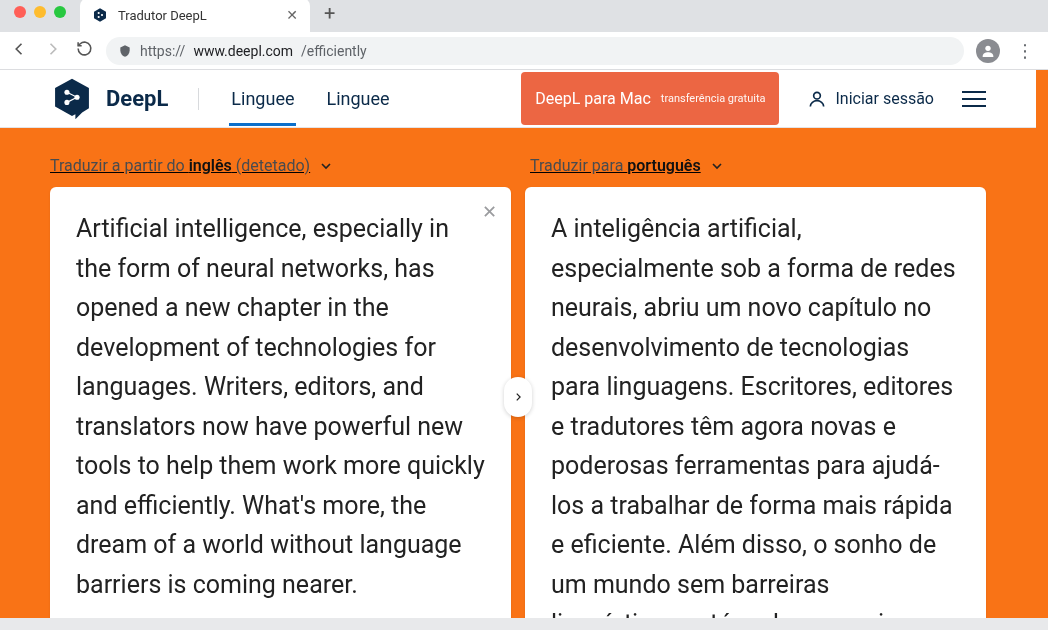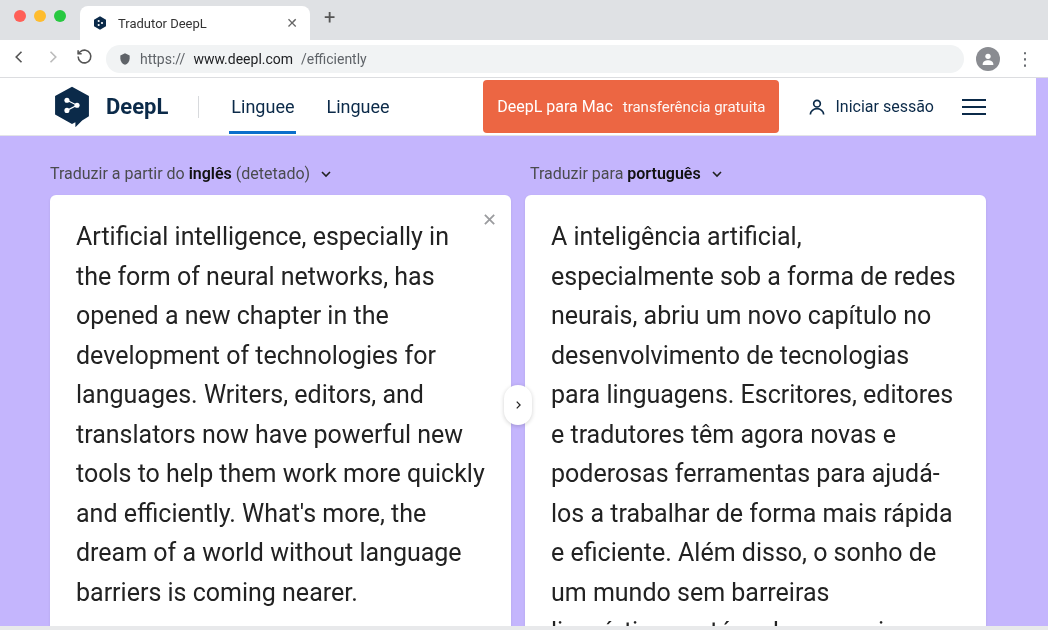--- a/index.html
+++ b/index.html
@@ -7,21 +7,21 @@
     font-family: -apple-system, BlinkMacSystemFont, "Segoe UI", Roboto, Helvetica, Arial, sans-serif;
     background: #e8e9eb;
     width: 1048px;
     height: 630px;
     overflow: hidden;
   }
 
   
   .browser-top {
     background: #dfe1e4;
-    height: 40px;
+    height: 32px;
     display: flex;
     align-items: flex-end;
     padding: 0 10px;
   }
   .traffic-lights { display: flex; gap: 8px; align-items: center; height: 100%; padding: 0 8px 8px 4px; }
   .tl { width: 12px; height: 12px; border-radius: 50%; }
   .tl.red { background: #ff5f57; }
   .tl.yellow { background: #febc2e; }
   .tl.green { background: #28c840; }
   .tab {
@@ -67,21 +67,21 @@
     font-size: 14px;
     color: #5f6368;
   }
   .url-lock { width: 14px; height: 14px; }
   .url-domain { color: #202124; }
   .avatar { width: 24px; height: 24px; border-radius: 50%; background:#8a8c91; display:flex; align-items:center; justify-content:center; }
   .dots-vert { color:#5f6368; font-size:18px; padding: 0 4px; }
 
   
   .page {
-    background: #c4b5fd;
+    background: #f97316;
     height: calc(630px - 44px - 38px);
     overflow-y: auto;
   }
   .scroll-gutter { width:1036px; }
   .header {
     background: #fff;
     height: 58px;
     display: flex;
     align-items: center;
     padding: 0 50px;
@@ -99,28 +99,28 @@
     font-size: 18px; color:#0b2a49; padding: 16px 2px; position:relative;
   }
   .nav-link.active::after {
     content:""; position:absolute; left:0; right:0; bottom:-1px; height:3px; background:#0b6fcb;
   }
   .header-spacer { flex:1; }
   .mac-btn {
     background:#ec6643; color:#fff; border-radius:4px; padding: 17px 14px;
     display:flex; align-items:center; gap:10px; font-size:16px;
   }
-  .mac-btn .sub { font-size:15px; opacity:.95; }
+  .mac-btn .sub { font-size:11px; opacity:.95; }
   .login { display:flex; align-items:center; gap:8px; color:#0b2a49; font-size:16px; }
   .hamburger { display:flex; flex-direction:column; gap:5px; }
   .hamburger span { width:24px; height:2px; background:#0b2a49; }
 
   
   .trans-wrap { padding: 28px 50px 20px; }
-  .lang-row { display:flex; gap:24px; margin-bottom: 12px; }
+  .lang-row { display:flex; gap:24px; margin-bottom: 12px; text-decoration: underline; }
   .lang-half { flex:1; font-size:16px; color:#4a4b4e; display:flex; align-items:center; gap:8px; }
   .lang-half .b { color:#111; font-weight:600; }
   .chev { color:#333; }
 
   .panes { display:flex; gap:14px; position:relative; }
   .pane {
     flex:1; background:#fff; border-radius:6px; padding: 22px 26px 18px;
     box-shadow: 0 1px 3px rgba(0,0,0,.08);
     display:flex; flex-direction:column; min-height: 400px;
     position:relative;

